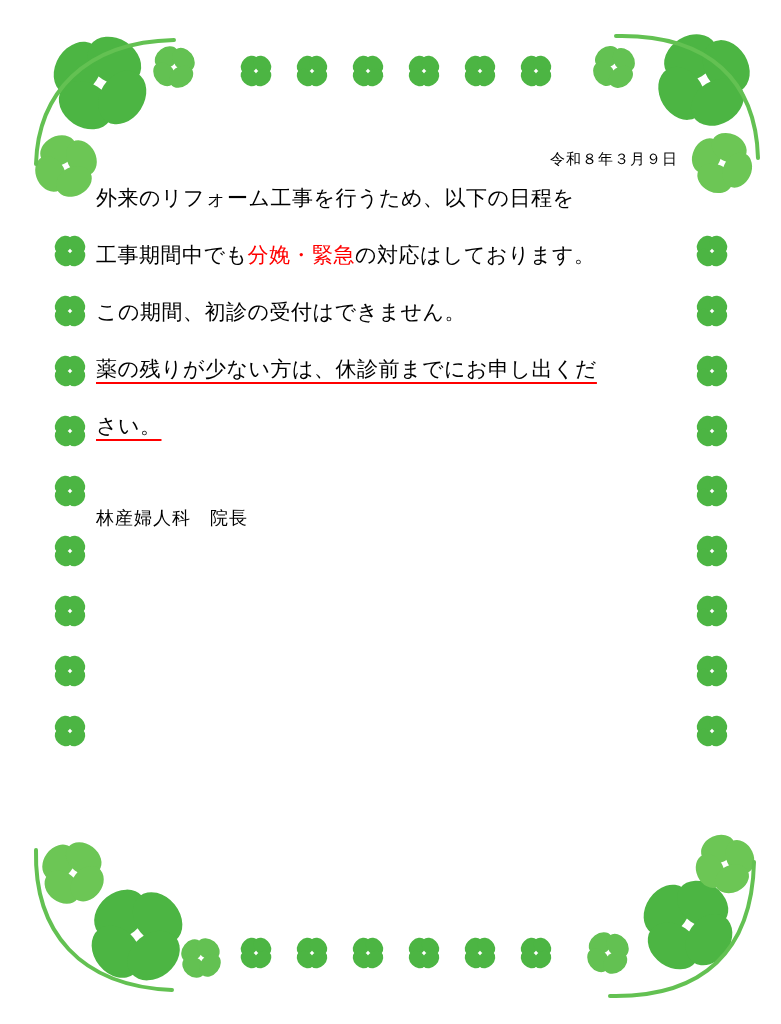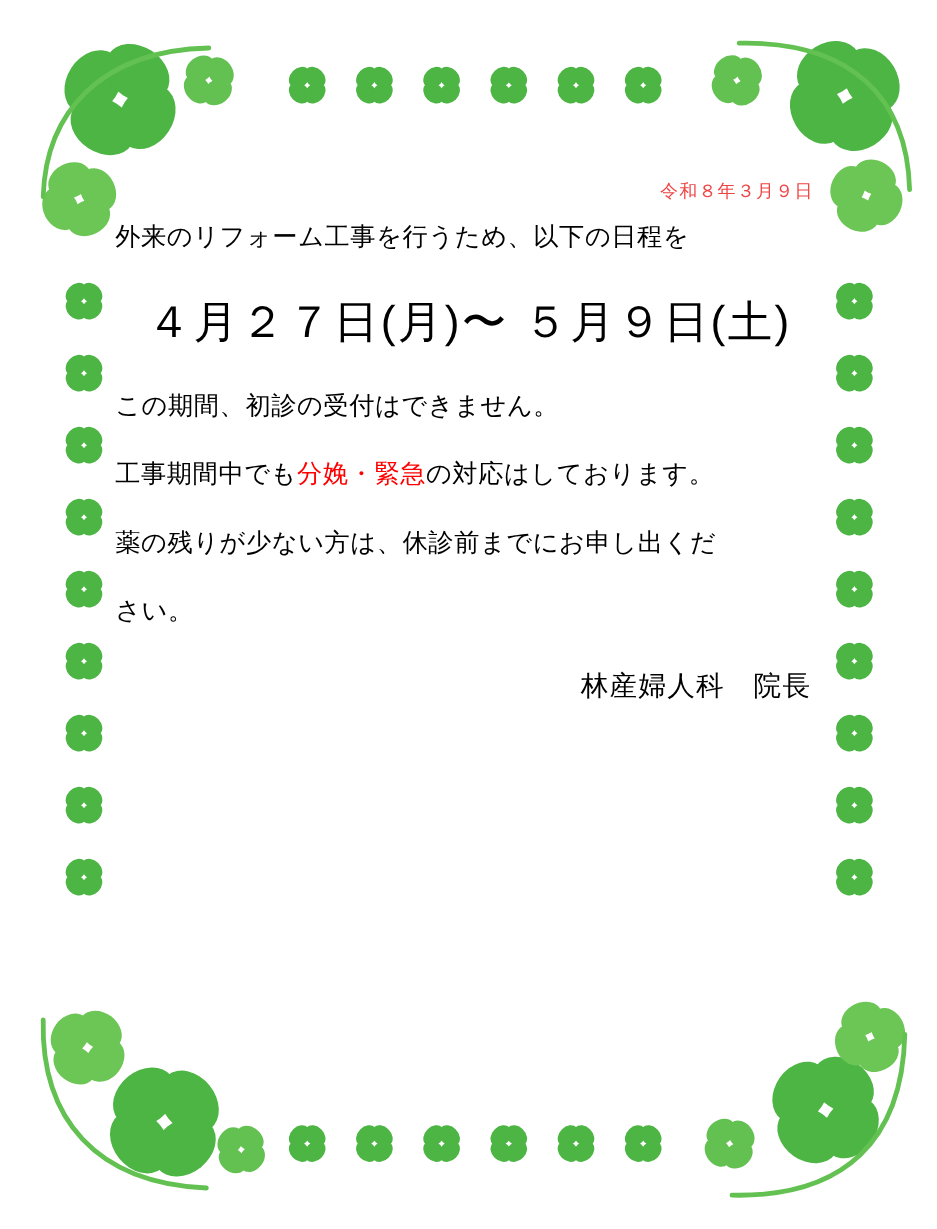--- a/index.html
+++ b/index.html
@@ -37,21 +37,21 @@
   .content {
     position: absolute;
     left: 96px;
     top: 150px;
     width: 590px;
   }
   .date-line {
     text-align: right;
     font-size: 15px;
     letter-spacing: 1px;
-    color: #ef4444;
+    color: #000000;
     margin-bottom: 18px;
     padding-right: 8px;
     margin-left: 27px;
   }
   .title {
     text-align: center;
     font-size: 32px;
     letter-spacing: 2px;
     margin: 8px 0 46px 0;
     font-weight: normal;
@@ -65,27 +65,28 @@
   }
   .red { color: #ff0000; }
   .bigdate {
     font-size: 37px;
     letter-spacing: 2px;
     margin: 0 0 34px 0;
     text-align: center;
     white-space: nowrap;
   }
   .underline-red {
+    text-decoration: underline;
     text-decoration-color: #ff0000;
     text-underline-offset: 6px;
     text-decoration-thickness: 2px;
   }
   .signature {
-    font-size: 23px;
-    text-align: right;
+    font-size: 18px;
+    margin-top: 34px;
     padding-right: 10px;
     letter-spacing: 1px;
     white-space: nowrap;
   }
 </style>
 </head>
 <body>
 
 <div class="page">
 
@@ -534,28 +535,27 @@
   </div>
 
   <div class="content">
 
     <div class="date-line">令和８年３月９日</div>
 
 
     <p class="para">外来のリフォーム工事を行うため、以下の日程を</p>
 
 
-    <p class="bigdate">４月２７日(月)〜 ５月９日(土)</p>
-
-    <p class="para">この期間、初診の受付はできません。</p>
 
     <p class="para">
       <span>工事期間中でも</span><span class="red">分娩・緊急</span><span>の対応はしております。</span>
     </p>
 
+    <p class="para">この期間、初診の受付はできません。</p>
+
     <p class="para underline-red">薬の残りが少ない方は、休診前までにお申し出くだ</p>
 
     <p class="para underline-red" style="display:inline-block;">さい。</p>
 
 
 
     <div class="signature">林産婦人科　院長</div>
   </div>
 
 </div>

